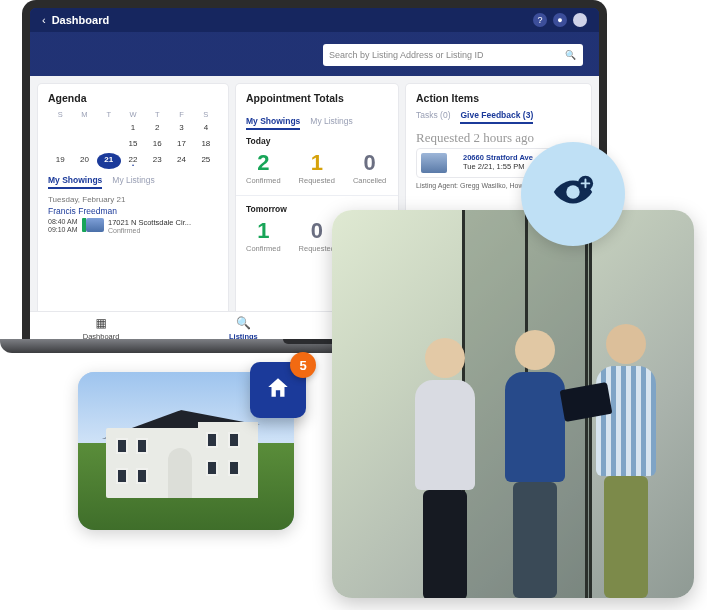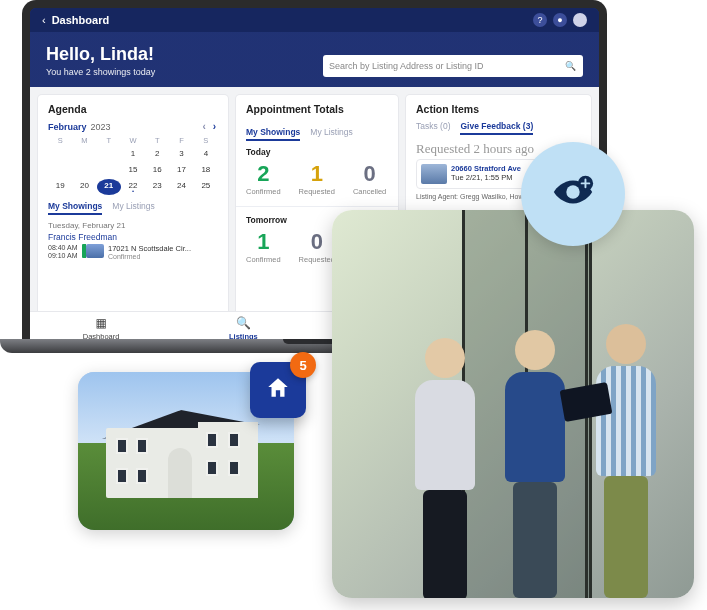--- a/index.html
+++ b/index.html
@@ -103,21 +103,21 @@
   .cnt .n { font-size:22px; font-weight:700; }
   .cnt .c-green { color:#18a558; }
   .cnt .c-amber { color:#d6a20b; }
   .cnt .c-grey { color:#6b6f82; }
   .cnt .l { font-size:7.5px; color:#888; }
   hr.thin { border:none;border-top:1px solid #eceef3;margin:4px -10px;}
 
   .actions { width:185px;}
   .give { color:#1b3a9a; font-size:8.5px; border-bottom:2px solid #1b3a9a; padding-bottom:2px; font-weight:600;}
   .req-note{font-size:13px;color:#999;margin:6px 0 2px 0;font-family:Liberation Serif, serif;}
-  .action-card{border:1px solid #e7e8ec;border-radius:4px;padding:4px;display:flex;gap:4px;align-items:flex-start;}
+  .action-card{border:1px solid #e7e8ec;border-radius:4px;padding:4px;display:flex;gap:16px;align-items:flex-start;}
   .ac-thumb{width:26px;height:20px;background:linear-gradient(#9db6d8,#5a7aa8);border-radius:2px;}
   .ac-txt{font-size:7.5px;color:#333;line-height:9px;}
   .ac-addr{color:#1b3a9a;font-weight:600;}
   .la{font-size:7px;color:#666;margin-top:4px;}
 
   .bottomnav {
     position:absolute; left:0; right:0; bottom:0;
     height:34px; background:#fff; border-top:1px solid #e7e8ec;
     display:flex;
   }
@@ -227,42 +227,30 @@
     <div class="topbar">
       <span class="back">‹</span>
       <span class="title">Dashboard</span>
       <span class="spacer"></span>
       <span class="icon-dot">?</span>
       <span class="icon-dot">●</span>
       <span class="icon-dot" style="background:#cfd3e8"></span>
     </div>
 
     <div class="hero">
-      <div>
-        <div class="greet">Hello, Linda!</div>
-        <div class="sub">You have 2 showings today</div>
-      </div>
       <div class="search">
         <span>Search by Listing Address or Listing ID</span>
         <span class="mag">🔍</span>
       </div>
     </div>
 
     <div class="content">
 
       <div class="card agenda">
         <div class="card-title">Agenda</div>
-        <div class="month-row">
-          <span>February</span>
-          <span class="yr">2023</span>
-          <span class="nav">
-            <span>‹</span>
-            <span style="color:#1b3a9a">›</span>
-          </span>
-        </div>
         <div class="dow">
           <span>S</span>
             <span>M</span>
             <span>T</span>
             <span>W</span>
             <span>T</span>
             <span>F</span>
             <span>S</span>
         </div>
         <div class="days">

